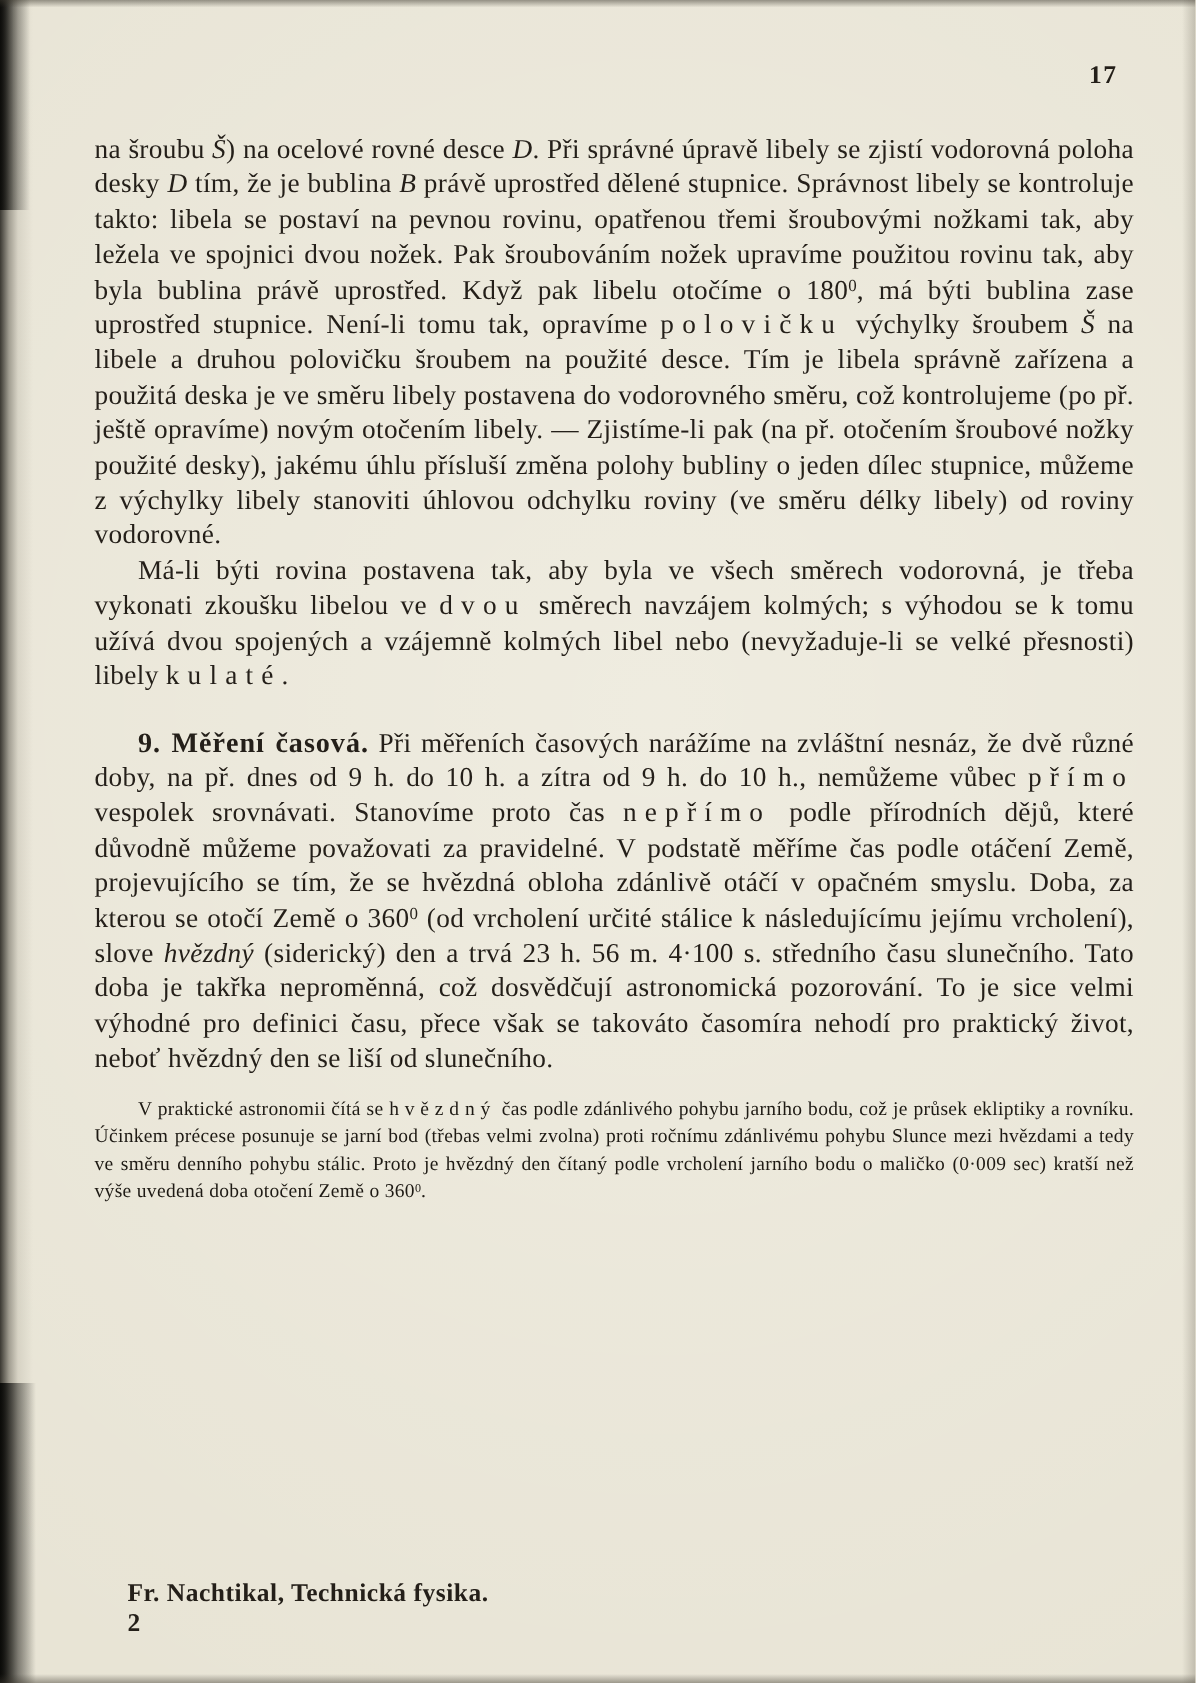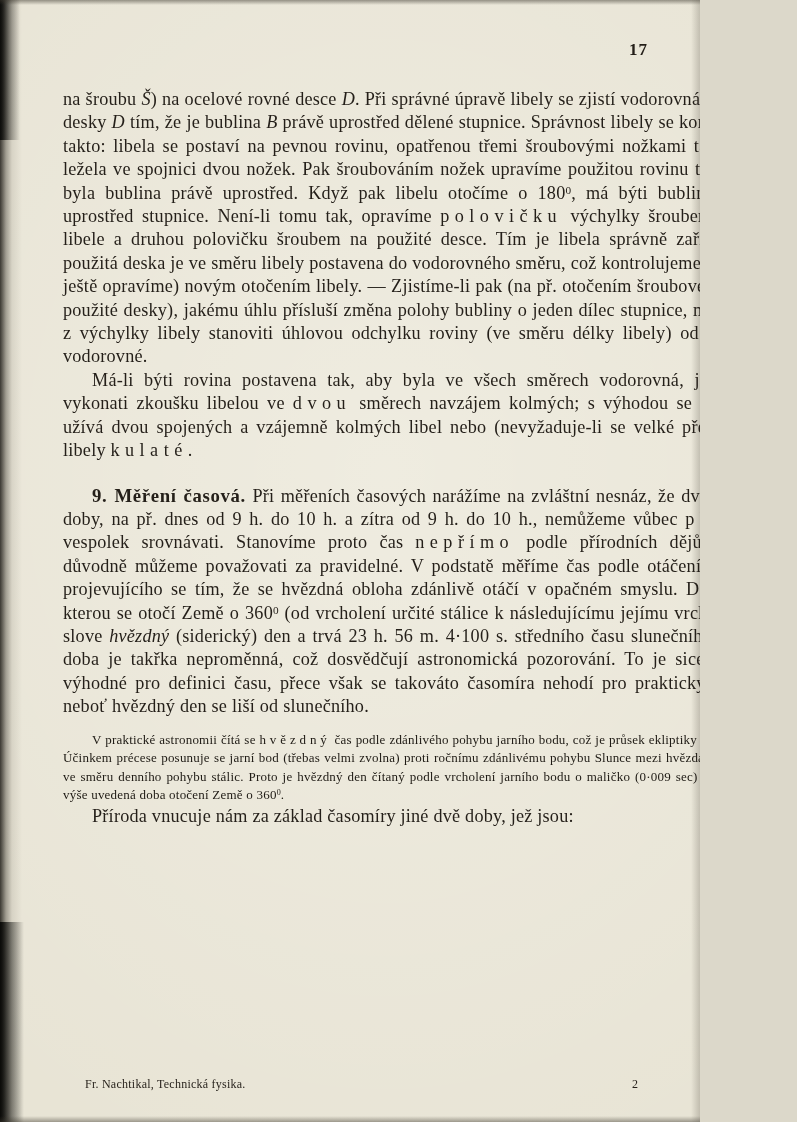--- a/index.html
+++ b/index.html
@@ -3,21 +3,21 @@
 <meta charset="utf-8">
 <style>
   html, body { margin: 0; padding: 0; }
   body {
     width: 797px; height: 1122px;
     font-family: "Liberation Serif", "DejaVu Serif", serif;
     background: #dcd8ca;
   }
   .page {
     position: relative;
-    width: 700px; height: 1122px;
+    width: 797px; height: 1122px;
     overflow: hidden;
     background:
       radial-gradient(ellipse 120% 90% at 55% 42%, rgba(255,255,250,0.30), rgba(0,0,0,0) 75%),
       #e8e4d5;
     color: #241f19;
   }
   
   .edge-left   { position: absolute; left: 0; top: 0; width: 22px; height: 100%;
     background: linear-gradient(90deg, rgba(28,26,21,0.85) 0px, rgba(72,68,58,0.45) 6px, rgba(120,114,100,0.16) 12px, rgba(0,0,0,0) 22px); }
   .corner-tl   { position: absolute; left: 0; top: 0; width: 20px; height: 140px;
@@ -51,21 +51,21 @@
   }
   .seg-plain  {}
   .seg-italic { font-style: italic; }
   .seg-bold   { font-weight: bold; letter-spacing: 0.035em; font-size: 1.03em; }
   .seg-spaced { letter-spacing: 0.30em; }
   sup.seg-sup { font-size: 0.62em; line-height: 0; vertical-align: 0.45em; letter-spacing: 0; }
 
   .footer {
     position: absolute; left: 63px; right: 42px; bottom: 30px;
     display: flex; justify-content: space-between; align-items: baseline;
-    font-size: 12px; font-weight: normal;
+    font-size: 17px; font-weight: bold; flex-direction: column;
   }
   .footer-left  { margin-left: 22px; letter-spacing: 0.02em; }
   .footer-right { margin-right: 20px; }
 </style>
 </head>
 <body>
 
 <div class="page">
 
   <div class="edge-left"></div>
@@ -75,21 +75,20 @@
   <div class="edge-bottom"></div>
   <div class="edge-right"></div>
 
   <div class="page-number">17</div>
 
   <div class="text-block">
     <p class="body-p"><span class="seg-plain">na šroubu </span><span class="seg-italic">Š</span><span class="seg-plain">) na ocelové rovné desce </span><span class="seg-italic">D</span><span class="seg-plain">. Při správné úpravě libely se zjistí vodorovná poloha desky </span><span class="seg-italic">D</span><span class="seg-plain"> tím, že je bublina </span><span class="seg-italic">B</span><span class="seg-plain"> právě uprostřed dělené stupnice. Správnost libely se kontroluje takto: libela se postaví na pevnou rovinu, opatřenou třemi šroubovými nožkami tak, aby ležela ve spojnici dvou nožek. Pak šroubováním nožek upravíme použitou rovinu tak, aby byla bublina právě uprostřed. Když pak libelu otočíme o 180</span><sup class="seg-sup">0</sup><span class="seg-plain">, má býti bublina zase uprostřed stupnice. Není-li tomu tak, opravíme </span><span class="seg-spaced">polovičku</span><span class="seg-plain"> výchylky šroubem </span><span class="seg-italic">Š</span><span class="seg-plain"> na libele a druhou polovičku šroubem na použité desce. Tím je libela správně zařízena a použitá deska je ve směru libely postavena do vodorovného směru, což kontrolujeme (po př. ještě opravíme) novým otočením libely. — Zjistíme-li pak (na př. otočením šroubové nožky použité desky), jakému úhlu přísluší změna polohy bubliny o jeden dílec stupnice, můžeme z výchylky libely stanoviti úhlovou odchylku roviny (ve směru délky libely) od roviny vodorovné.</span></p>
     <p class="body-p indent"><span class="seg-plain">Má-li býti rovina postavena tak, aby byla ve všech směrech vodorovná, je třeba vykonati zkoušku libelou ve </span><span class="seg-spaced">dvou</span><span class="seg-plain"> směrech navzájem kolmých; s výhodou se k tomu užívá dvou spojených a vzájemně kolmých libel nebo (nevyžaduje-li se velké přesnosti) libely </span><span class="seg-spaced">kulaté</span><span class="seg-plain">.</span></p>
     <p class="body-p indent section"><span class="seg-bold">9. Měření časová.</span><span class="seg-plain"> Při měřeních časových narážíme na zvláštní nesnáz, že dvě různé doby, na př. dnes od 9 h. do 10 h. a zítra od 9 h. do 10 h., nemůžeme vůbec </span><span class="seg-spaced">přímo</span><span class="seg-plain"> vespolek srovnávati. Stanovíme proto čas </span><span class="seg-spaced">nepřímo</span><span class="seg-plain"> podle přírodních dějů, které důvodně můžeme považovati za pravidelné. V podstatě měříme čas podle otáčení Země, projevujícího se tím, že se hvězdná obloha zdánlivě otáčí v opačném smyslu. Doba, za kterou se otočí Země o 360</span><sup class="seg-sup">0</sup><span class="seg-plain"> (od vrcholení určité stálice k následujícímu jejímu vrcholení), slove </span><span class="seg-italic">hvězdný</span><span class="seg-plain"> (siderický) den a trvá 23 h. 56 m. 4·100 s. středního času slunečního. Tato doba je takřka neproměnná, což dosvědčují astronomická pozorování. To je sice velmi výhodné pro definici času, přece však se takováto časomíra nehodí pro praktický život, neboť hvězdný den se liší od slunečního.</span></p>
     <p class="petit indent"><span class="seg-plain">V praktické astronomii čítá se </span><span class="seg-spaced">hvězdný</span><span class="seg-plain"> čas podle zdánlivého pohybu jarního bodu, což je průsek ekliptiky a rovníku. Účinkem précese posunuje se jarní bod (třebas velmi zvolna) proti ročnímu zdánlivému pohybu Slunce mezi hvězdami a tedy ve směru denního pohybu stálic. Proto je hvězdný den čítaný podle vrcholení jarního bodu o maličko (0·009 sec) kratší než výše uvedená doba otočení Země o 360</span><sup class="seg-sup">0</sup><span class="seg-plain">.</span></p>
-    <p class="body-p indent"><span class="seg-plain">Příroda vnucuje nám za základ časomíry jiné dvě doby, jež jsou:</span></p>
   </div>
 
   <div class="footer">
     <span class="footer-left">Fr. Nachtikal, Technická fysika.</span>
     <span class="footer-right">2</span>
   </div>
 
 </div>
 
 </body></html>

